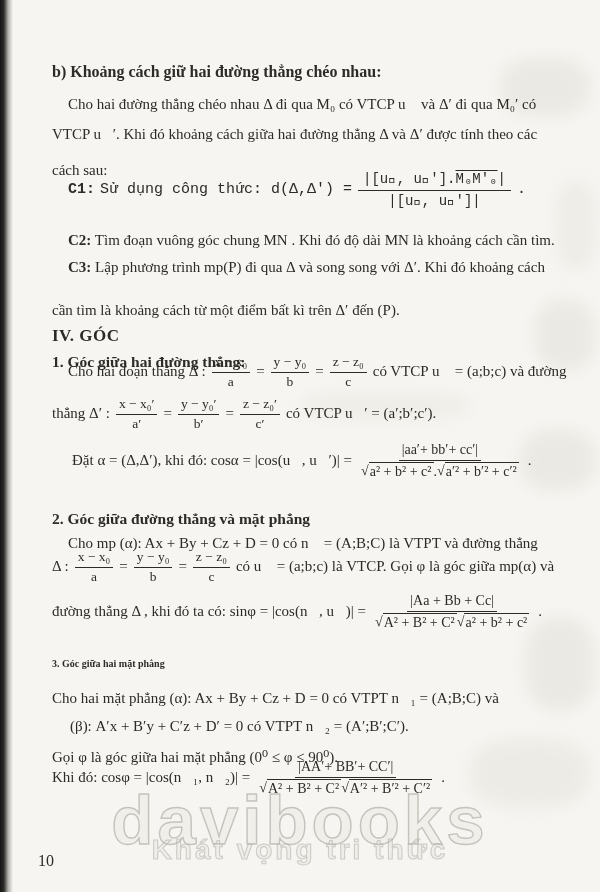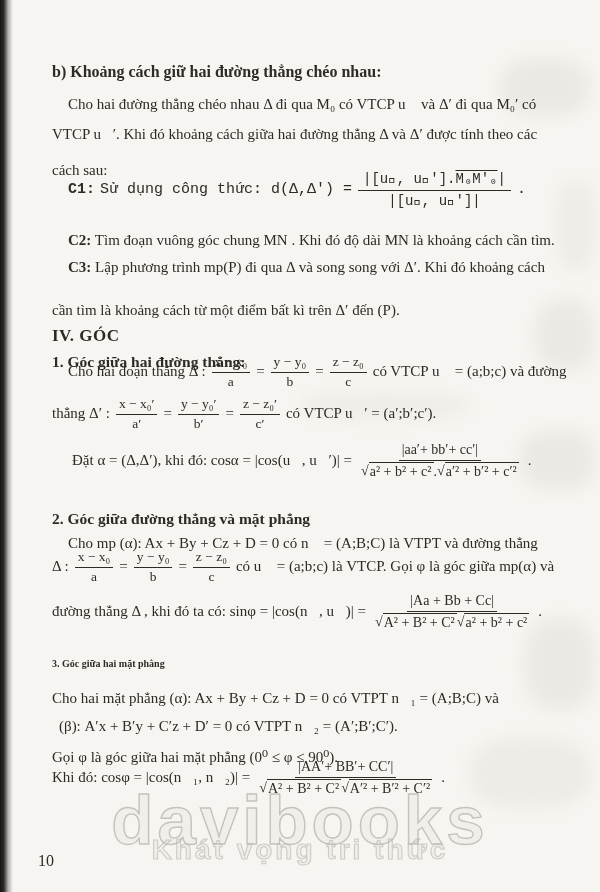--- a/index.html
+++ b/index.html
@@ -10,21 +10,21 @@
     color:#2e2b27;font-size:15px;
   }
   .page{position:absolute;inset:0;}
   .scan-edge{
     position:absolute;left:0;top:0;bottom:0;width:13px;
     background:linear-gradient(to right,#141414 0%,#2e2d2b 30%,rgba(90,88,84,.45) 62%,rgba(120,118,112,0) 100%);
   }
   .artifact{position:absolute;background:#e2e0d9;filter:blur(8px);opacity:.55;border-radius:40%;}
   .line{position:absolute;left:52px;white-space:nowrap;line-height:1.3;}
   .ind{margin-left:16px;}
-  .ind2{margin-left:7px;}
+  .ind2{margin-left:18px;}
   .b{font-weight:bold;}
   .hd{font-weight:bold;font-size:16px;}
   .hd-iv{font-weight:bold;font-size:17px;letter-spacing:.5px;}
   .formula{display:flex;align-items:center;gap:5px;}
   .fh80{height:80px;} .fh44{height:44px;} .fh50{height:50px;} .fh52{height:52px;}
   .frac{display:inline-flex;flex-direction:column;align-items:center;text-align:center;
         font-size:13.5px;line-height:1.2;margin:0 1px;}
   .frac .num{display:block;padding:0 3px 1px;border-bottom:1.3px solid #2e2b27;}
   .frac .den{display:block;padding:1px 3px 0;}
   .fbig{font-size:14px;}

